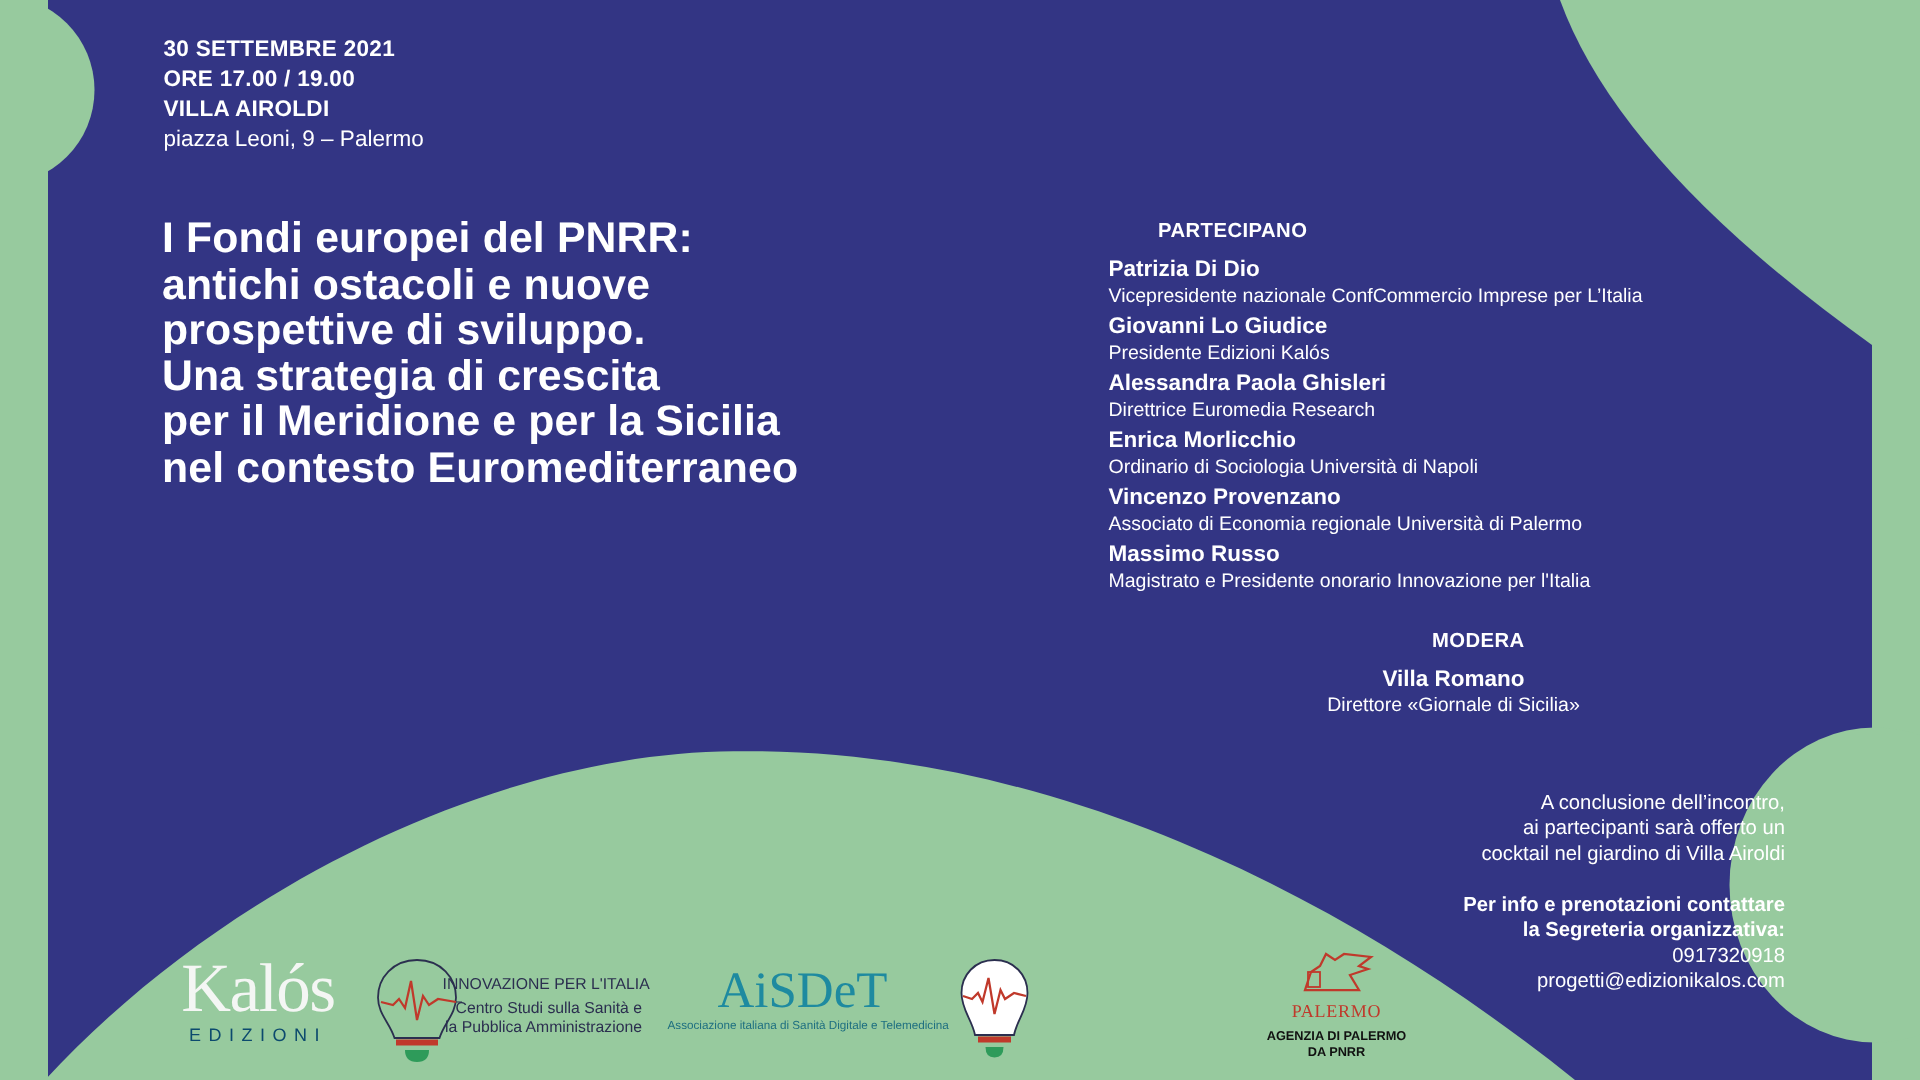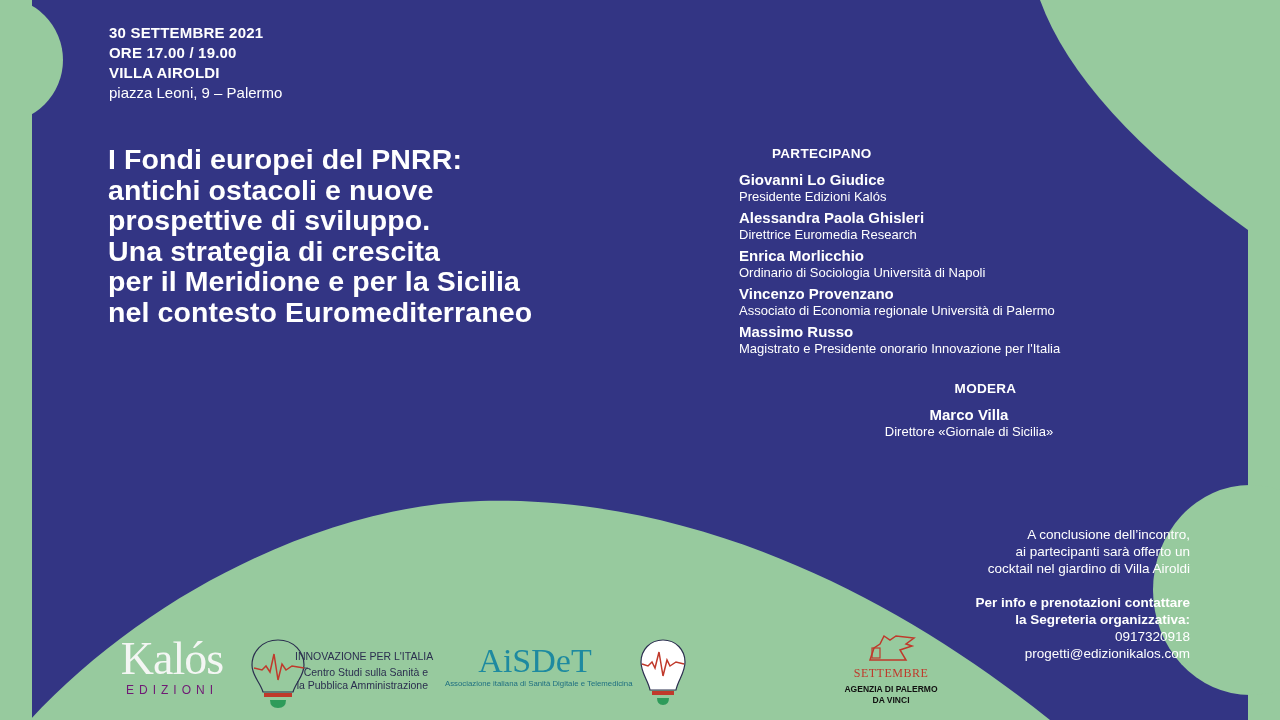--- a/index.html
+++ b/index.html
@@ -15,21 +15,21 @@
   .person{margin-bottom:4px;}
   .person .name{font-size:15px;font-weight:bold;line-height:18px;}
   .person .role{font-size:13px;line-height:16px;}
   .moderator-block{margin-top:24px;text-align:center;}
   .closing{right:90px;top:526px;text-align:right;font-size:13.5px;line-height:17px;}
   .closing .bold{font-weight:bold;}
   .closing .gap{height:17px;}
   
   .logo-kalos{left:107px;top:637px;width:130px;text-align:center;}
   .logo-kalos .word{font-family:"Liberation Serif","DejaVu Serif",serif;font-size:46px;line-height:44px;color:#f4f6f4;letter-spacing:-1px;}
-  .logo-kalos .sub{font-size:12px;letter-spacing:5px;color:#701a75;margin-top:2px;}
+  .logo-kalos .sub{font-size:12px;letter-spacing:5px;color:#0c4a6e;margin-top:2px;}
   .logo-ipi{left:248px;top:636px;width:190px;height:76px;}
   .logo-ipi .t1{position:absolute;left:47px;top:14px;font-size:10.5px;color:#2b2f4f;}
   .logo-ipi .t2{position:absolute;left:40px;top:30px;font-size:10.5px;color:#2b2f4f;line-height:13px;text-align:right;width:140px;}
   .logo-aisdet{left:445px;top:645px;width:180px;text-align:center;}
   .logo-aisdet .word{font-family:"Liberation Serif","DejaVu Serif",serif;font-size:34px;line-height:32px;color:#1e8aa0;}
   .logo-aisdet .sub{font-size:7.8px;color:#1e6f80;white-space:nowrap;margin-top:2px;}
   .logo-ies{left:638px;top:636px;width:190px;height:76px;}
   .logo-ies .txt{position:absolute;left:56px;top:16px;font-size:16.5px;font-weight:bold;color:#fff;line-height:18px;text-align:right;}
   .logo-generali{left:836px;top:634px;width:110px;text-align:center;}
   .logo-generali .word{font-family:"Liberation Serif","DejaVu Serif",serif;font-size:12px;color:#c0392b;letter-spacing:0.5px;}
@@ -63,20 +63,24 @@
 <div class="abs title">I Fondi europei del PNRR:
 antichi ostacoli e nuove
 prospettive di sviluppo.
 Una strategia di crescita
 per il Meridione e per la Sicilia
 nel contesto Euromediterraneo</div>
 
 <div class="abs panel">
   <div class="sec-head">PARTECIPANO</div>
   <div class="person">
+    <div class="name">Patrizia Di Dio</div>
+    <div class="role">Vicepresidente nazionale ConfCommercio Imprese per L’Italia</div>
+  </div>
+  <div class="person">
     <div class="name">Giovanni Lo Giudice</div>
     <div class="role">Presidente Edizioni Kalós</div>
   </div>
   <div class="person">
     <div class="name">Alessandra Paola Ghisleri</div>
     <div class="role">Direttrice Euromedia Research</div>
   </div>
   <div class="person">
     <div class="name">Enrica Morlicchio</div>
     <div class="role">Ordinario di Sociologia Università di Napoli</div>
@@ -86,21 +90,21 @@
     <div class="role">Associato di Economia regionale Università di Palermo</div>
   </div>
   <div class="person">
     <div class="name">Massimo Russo</div>
     <div class="role">Magistrato e Presidente onorario Innovazione per l'Italia</div>
   </div>
 
   <div class="moderator-block">
     <div class="sec-head">MODERA</div>
     <div class="person">
-      <div class="name">Marco Villa</div>
+      <div class="name">Villa Romano</div>
       <div class="role">Direttore «Giornale di Sicilia»</div>
     </div>
   </div>
 </div>
 
 <div class="abs closing">
   <div>A conclusione dell’incontro,</div>
   <div>ai partecipanti sarà offerto un</div>
   <div>cocktail nel giardino di Villa Airoldi</div>
   <div class="gap"></div>
@@ -142,18 +146,18 @@
     <rect x="14" y="55" width="22" height="4" fill="#c0392b"></rect>
     <path d="M19,62 L31,62 Q31,69 25,69 Q19,69 19,62 Z" fill="#2e9b5a"></path>
   </svg>
 </div>
 
 <div class="abs logo-generali">
   <svg width="50" height="28" viewBox="0 0 50 28">
     <path d="M4,26 L8,14 L14,10 L18,2 L24,6 L30,2 L48,4 L40,10 L46,12 L34,16 L40,26 Z" fill="none" stroke="#c0392b" stroke-width="1.5"></path>
     <rect x="6" y="14" width="8" height="10" fill="none" stroke="#c0392b" stroke-width="1.2"></rect>
   </svg>
-  <div class="word">SETTEMBRE</div>
+  <div class="word">PALERMO</div>
   <div class="sub">
     <div>AGENZIA DI PALERMO</div>
-    <div>DA VINCI</div>
+    <div>DA PNRR</div>
   </div>
 </div>
 
 </body></html>

